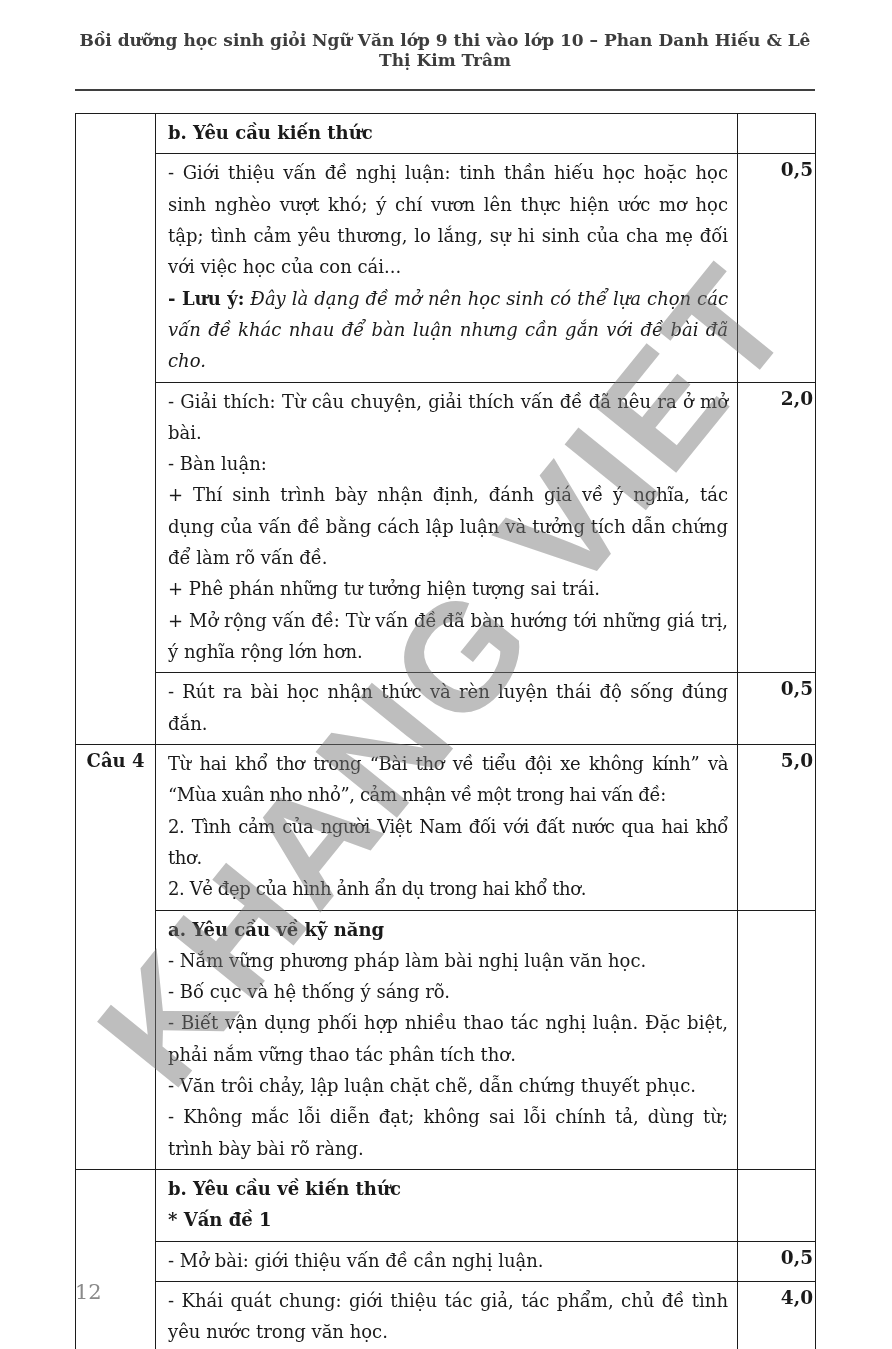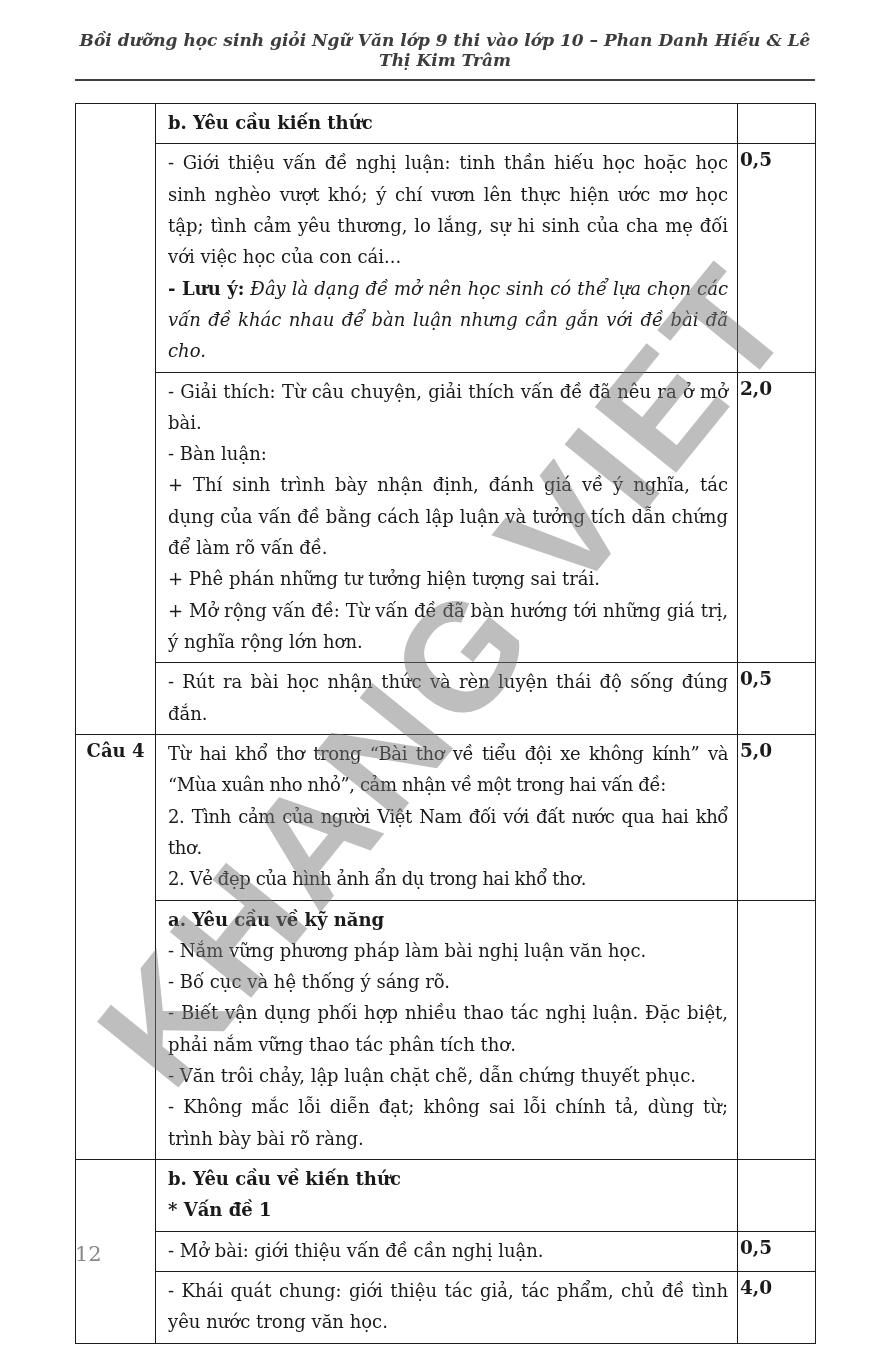--- a/index.html
+++ b/index.html
@@ -10,25 +10,24 @@
     font-family: "DejaVu Serif", "Liberation Serif", serif;
     color: #1a1a1a;
     position: relative;
     overflow: hidden;
   }
   .page { position: relative; width: 892px; height: 1349px; }
 
   .page-header {
     margin: 30px 77px 0 75px;
     text-align: center;
-    font-style: italic;
     font-weight: bold;
     font-size: 17px;
     color: #3d3d3d;
-    padding-bottom: 9px;
+    padding-bottom: 19px;
     border-bottom: 2px solid #3f3f3f;
   }
 
   table.rubric {
     margin: 22px 77px 0 75px;
     width: 740px;
     border-collapse: collapse;
     table-layout: fixed;
   }
   td {
@@ -37,21 +36,21 @@
     padding: 3px 9px 5px 12px;
   }
   td.c1 {
     text-align: center;
     font-weight: bold;
     font-size: 18px;
     padding: 5px 2px;
     margin-top: 20px;
   }
   td.c3 {
-    text-align: left;
+    text-align: right;
     font-weight: bold;
     font-size: 18.5px;
     padding: 5px 2px;
   }
   td.c2 p {
     margin: 0;
     font-size: 18px;
     line-height: 1.74;
     text-align: justify;
   }
@@ -70,21 +69,21 @@
     letter-spacing: 6px;
     color: rgba(120,120,120,0.48);
     white-space: nowrap;
     z-index: 5;
     pointer-events: none;
   }
 
   .page-number {
     position: absolute;
     left: 75px;
-    top: 1212px;
+    top: 1250px;
     font-size: 21px;
     color: #8a8a8a;
   }
 </style>
 </head>
 <body>
 
 <div class="page">
 
   <header class="page-header">

